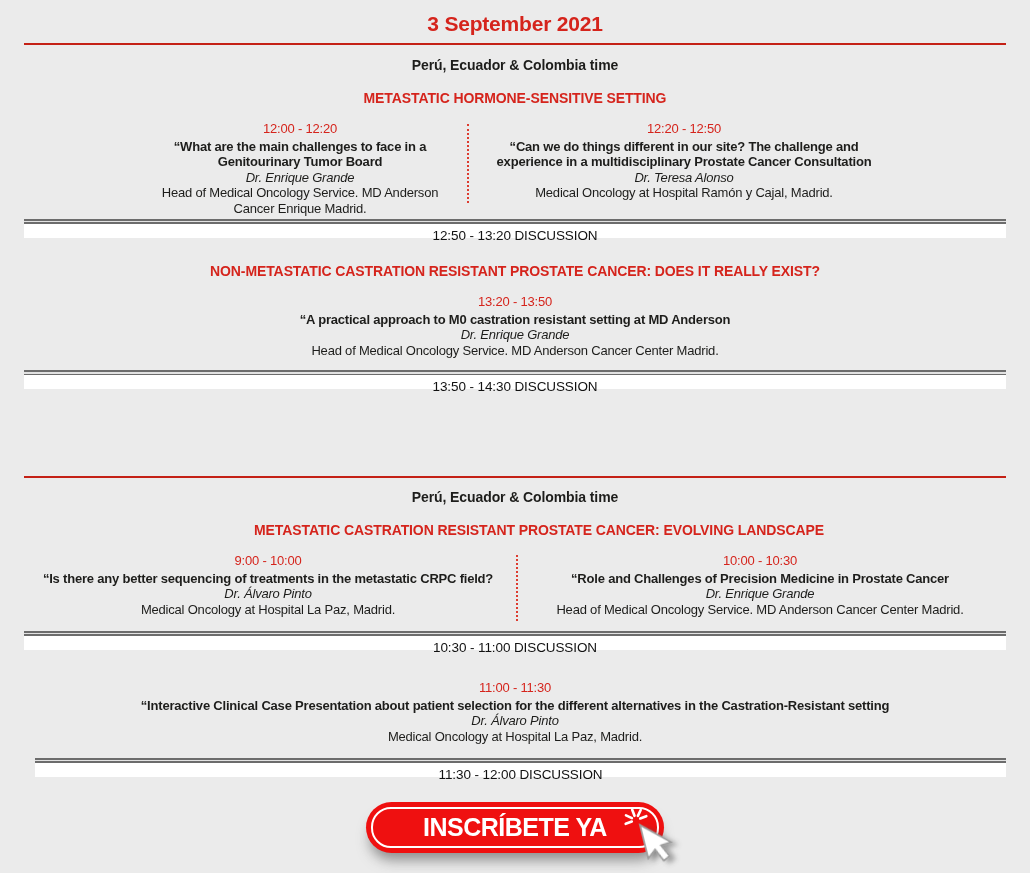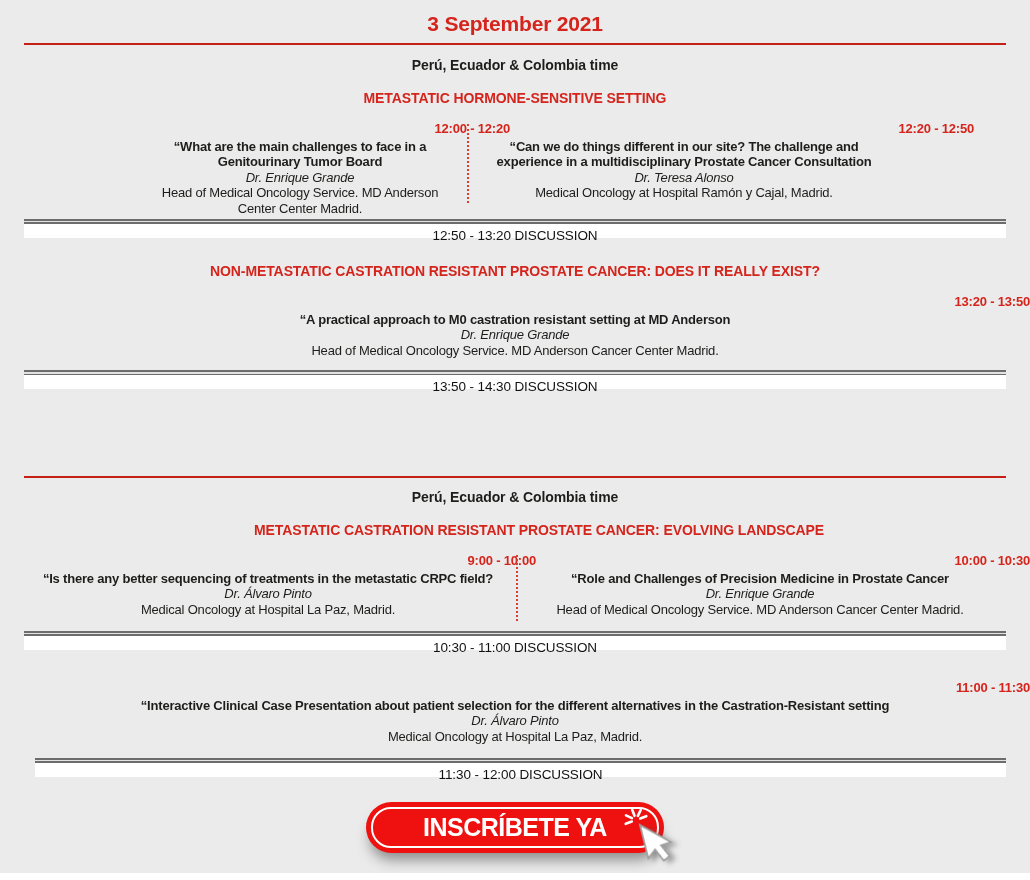--- a/index.html
+++ b/index.html
@@ -17,21 +17,21 @@
   .page{position:relative;width:1030px;height:880px;overflow:hidden;}
   .abs{position:absolute;left:0;right:0;}
   .center{text-align:center;}
 
   .day-title{font-size:21px;font-weight:bold;color:var(--red);letter-spacing:-0.2px;}
   .day-rule{height:0;border-top:2px solid var(--rule-red);margin:0 24px;}
   .timezone{font-size:14px;font-weight:bold;letter-spacing:-0.1px;}
   .track-heading{font-size:14px;font-weight:bold;color:var(--red);letter-spacing:-0.1px;}
 
   .session{line-height:15.5px;font-size:13px;letter-spacing:-0.2px;}
-  .session .time{color:var(--red);font-weight:bold;margin-bottom:2px;text-align:right;}
+  .session .time{color:var(--red);font-weight:normal;margin-bottom:2px;}
   .session .s-title{font-weight:bold;white-space:pre-line;}
   .session .speaker{font-style:italic;}
   .session .affil{white-space:pre-line;}
 
   .col-divider{position:absolute;width:0;border-left:2px dotted #dd3c30;}
 
   .discussion{position:absolute;left:24px;right:24px;}
   .disc-lines{height:5px;background:linear-gradient(to bottom,#6c6c6c 0 2px,#e2e2e2 2px 3.5px,#6c6c6c 3.5px 5px);}
   .disc-band{background:#ffffff;height:14px;line-height:24px;text-align:center;font-size:13.5px;letter-spacing:-0.1px;color:#111;}
 
@@ -60,21 +60,21 @@
   <div class="abs day-rule" style="top:43px;"></div>
   <div class="abs center timezone" style="top:57px;">Perú, Ecuador &amp; Colombia time</div>
   <div class="abs center track-heading" style="top:90px;">METASTATIC HORMONE-SENSITIVE SETTING</div>
 
   <div class="session center" style="position:absolute;top:121px;left:90px;width:420px;">
     <div class="time">12:00 - 12:20</div>
     <div class="s-title">“What are the main challenges to face in a
 Genitourinary Tumor Board</div>
     <div class="speaker">Dr. Enrique Grande</div>
     <div class="affil">Head of Medical Oncology Service. MD Anderson
-Center Center Madrid.</div>
+Cancer Enrique Madrid.</div>
   </div>
   <div class="col-divider" style="left:467px;top:124px;height:79px;"></div>
   <div class="session center" style="position:absolute;top:121px;left:394px;width:580px;">
     <div class="time">12:20 - 12:50</div>
     <div class="s-title">“Can we do things different in our site? The challenge and
 experience in a multidisciplinary Prostate Cancer Consultation</div>
     <div class="speaker">Dr. Teresa Alonso</div>
     <div class="affil">Medical Oncology at Hospital Ramón y Cajal, Madrid.</div>
   </div>
 

